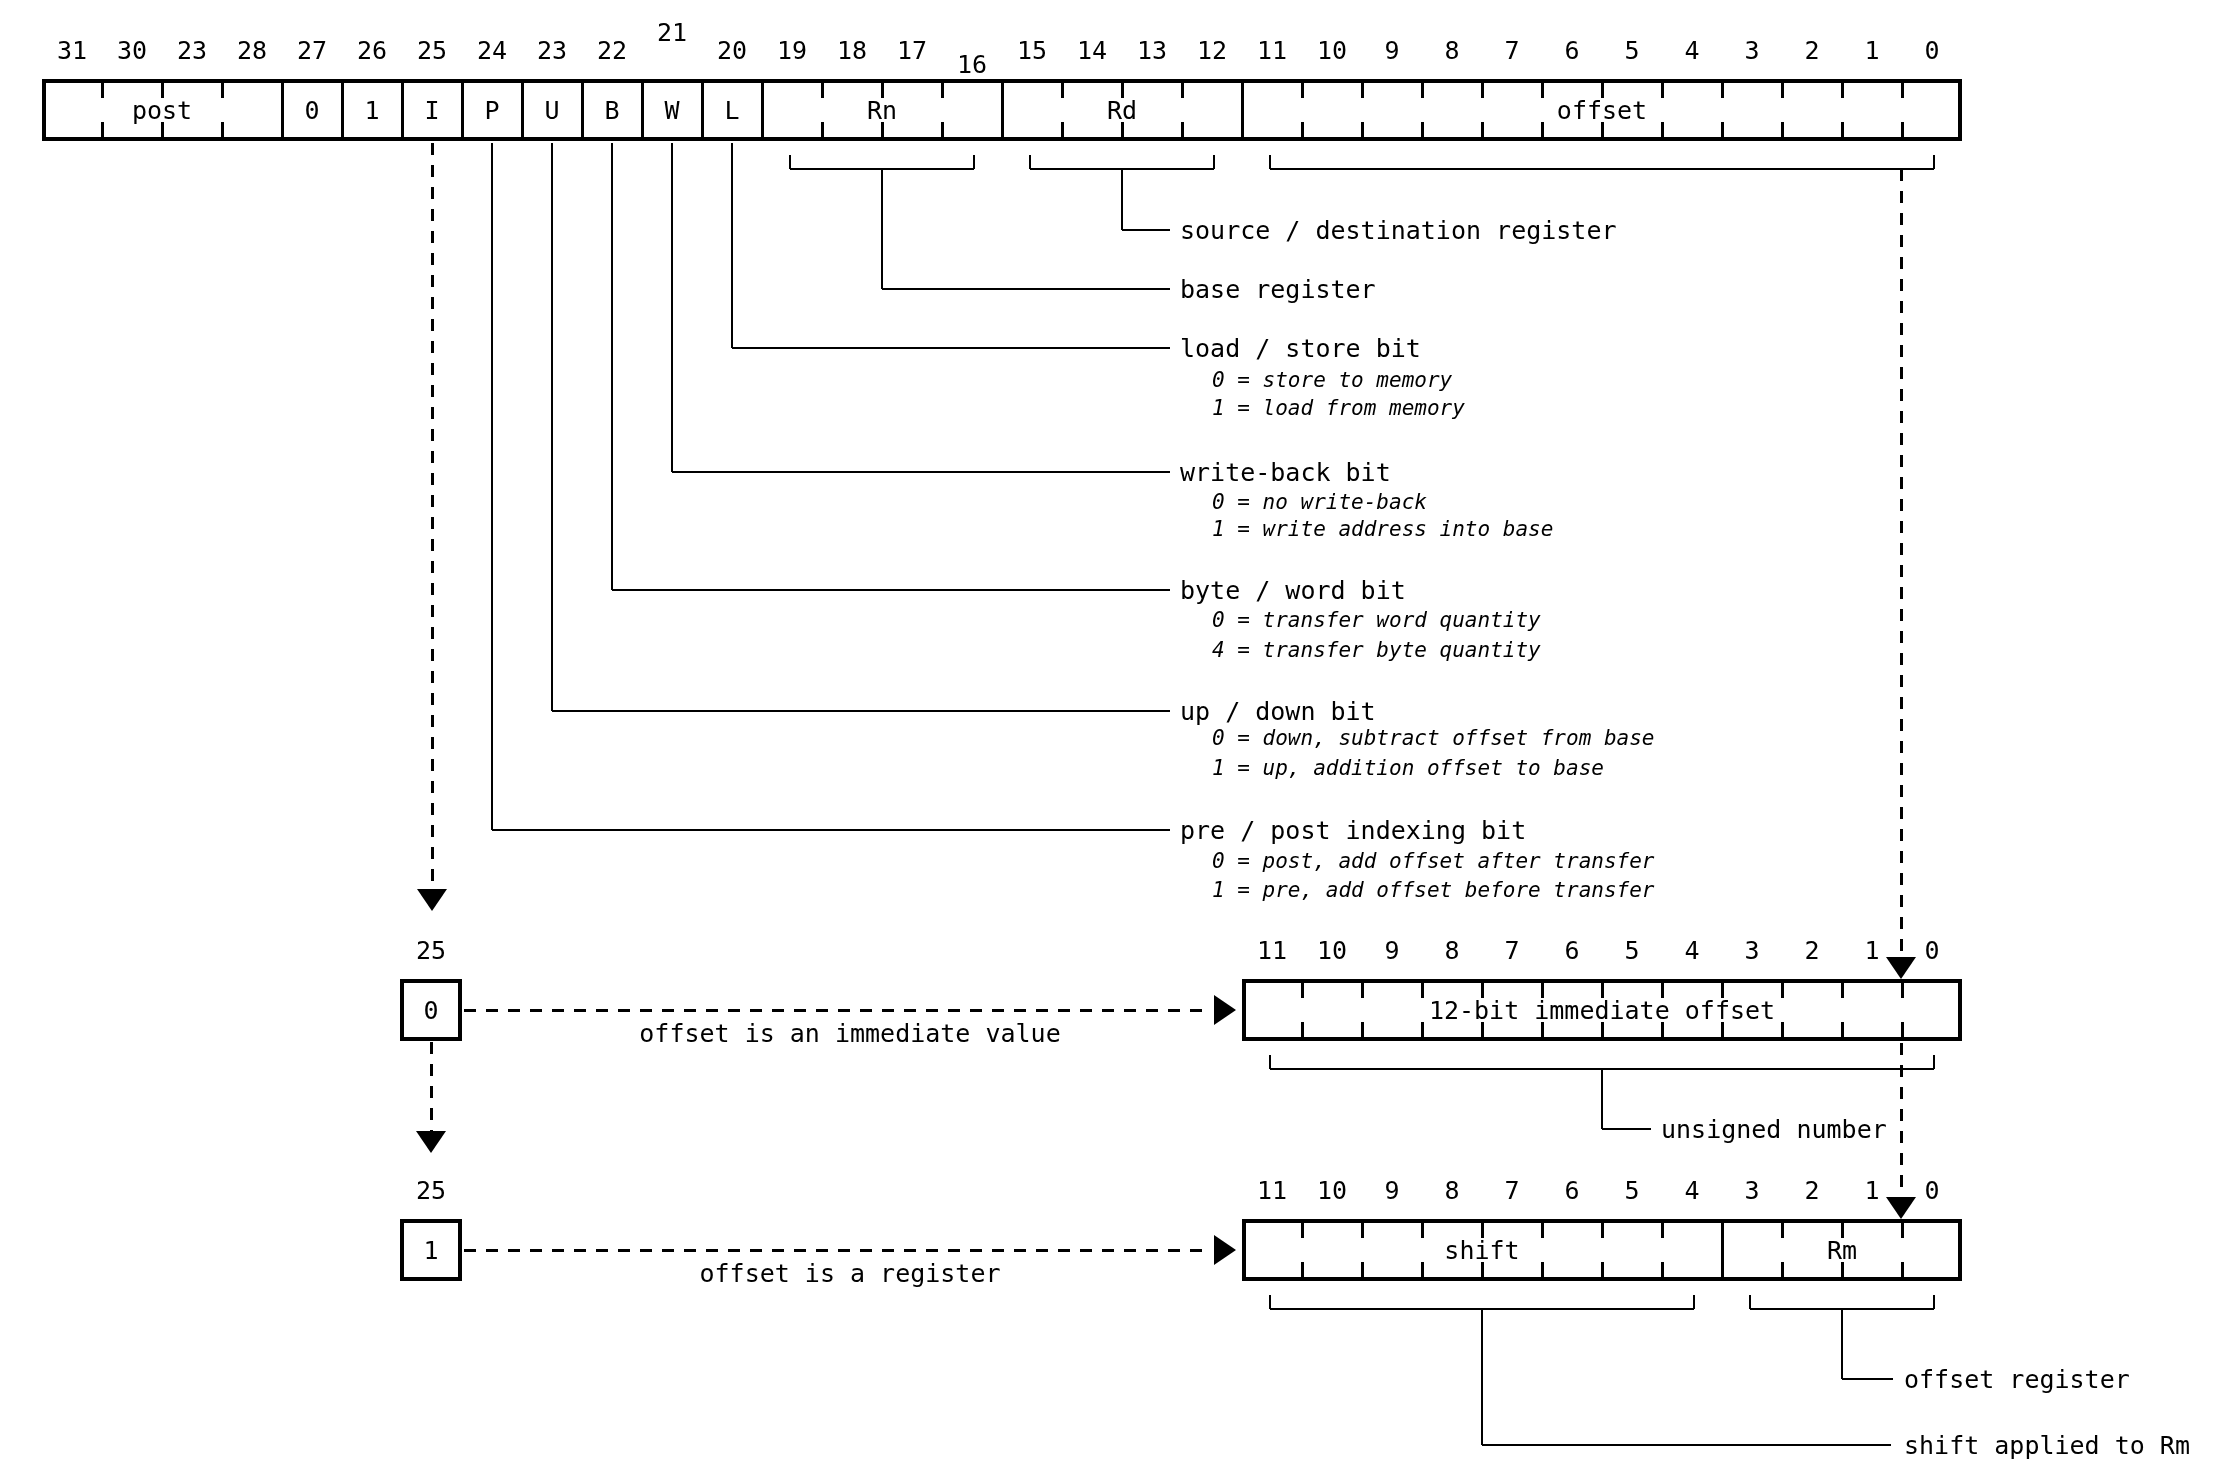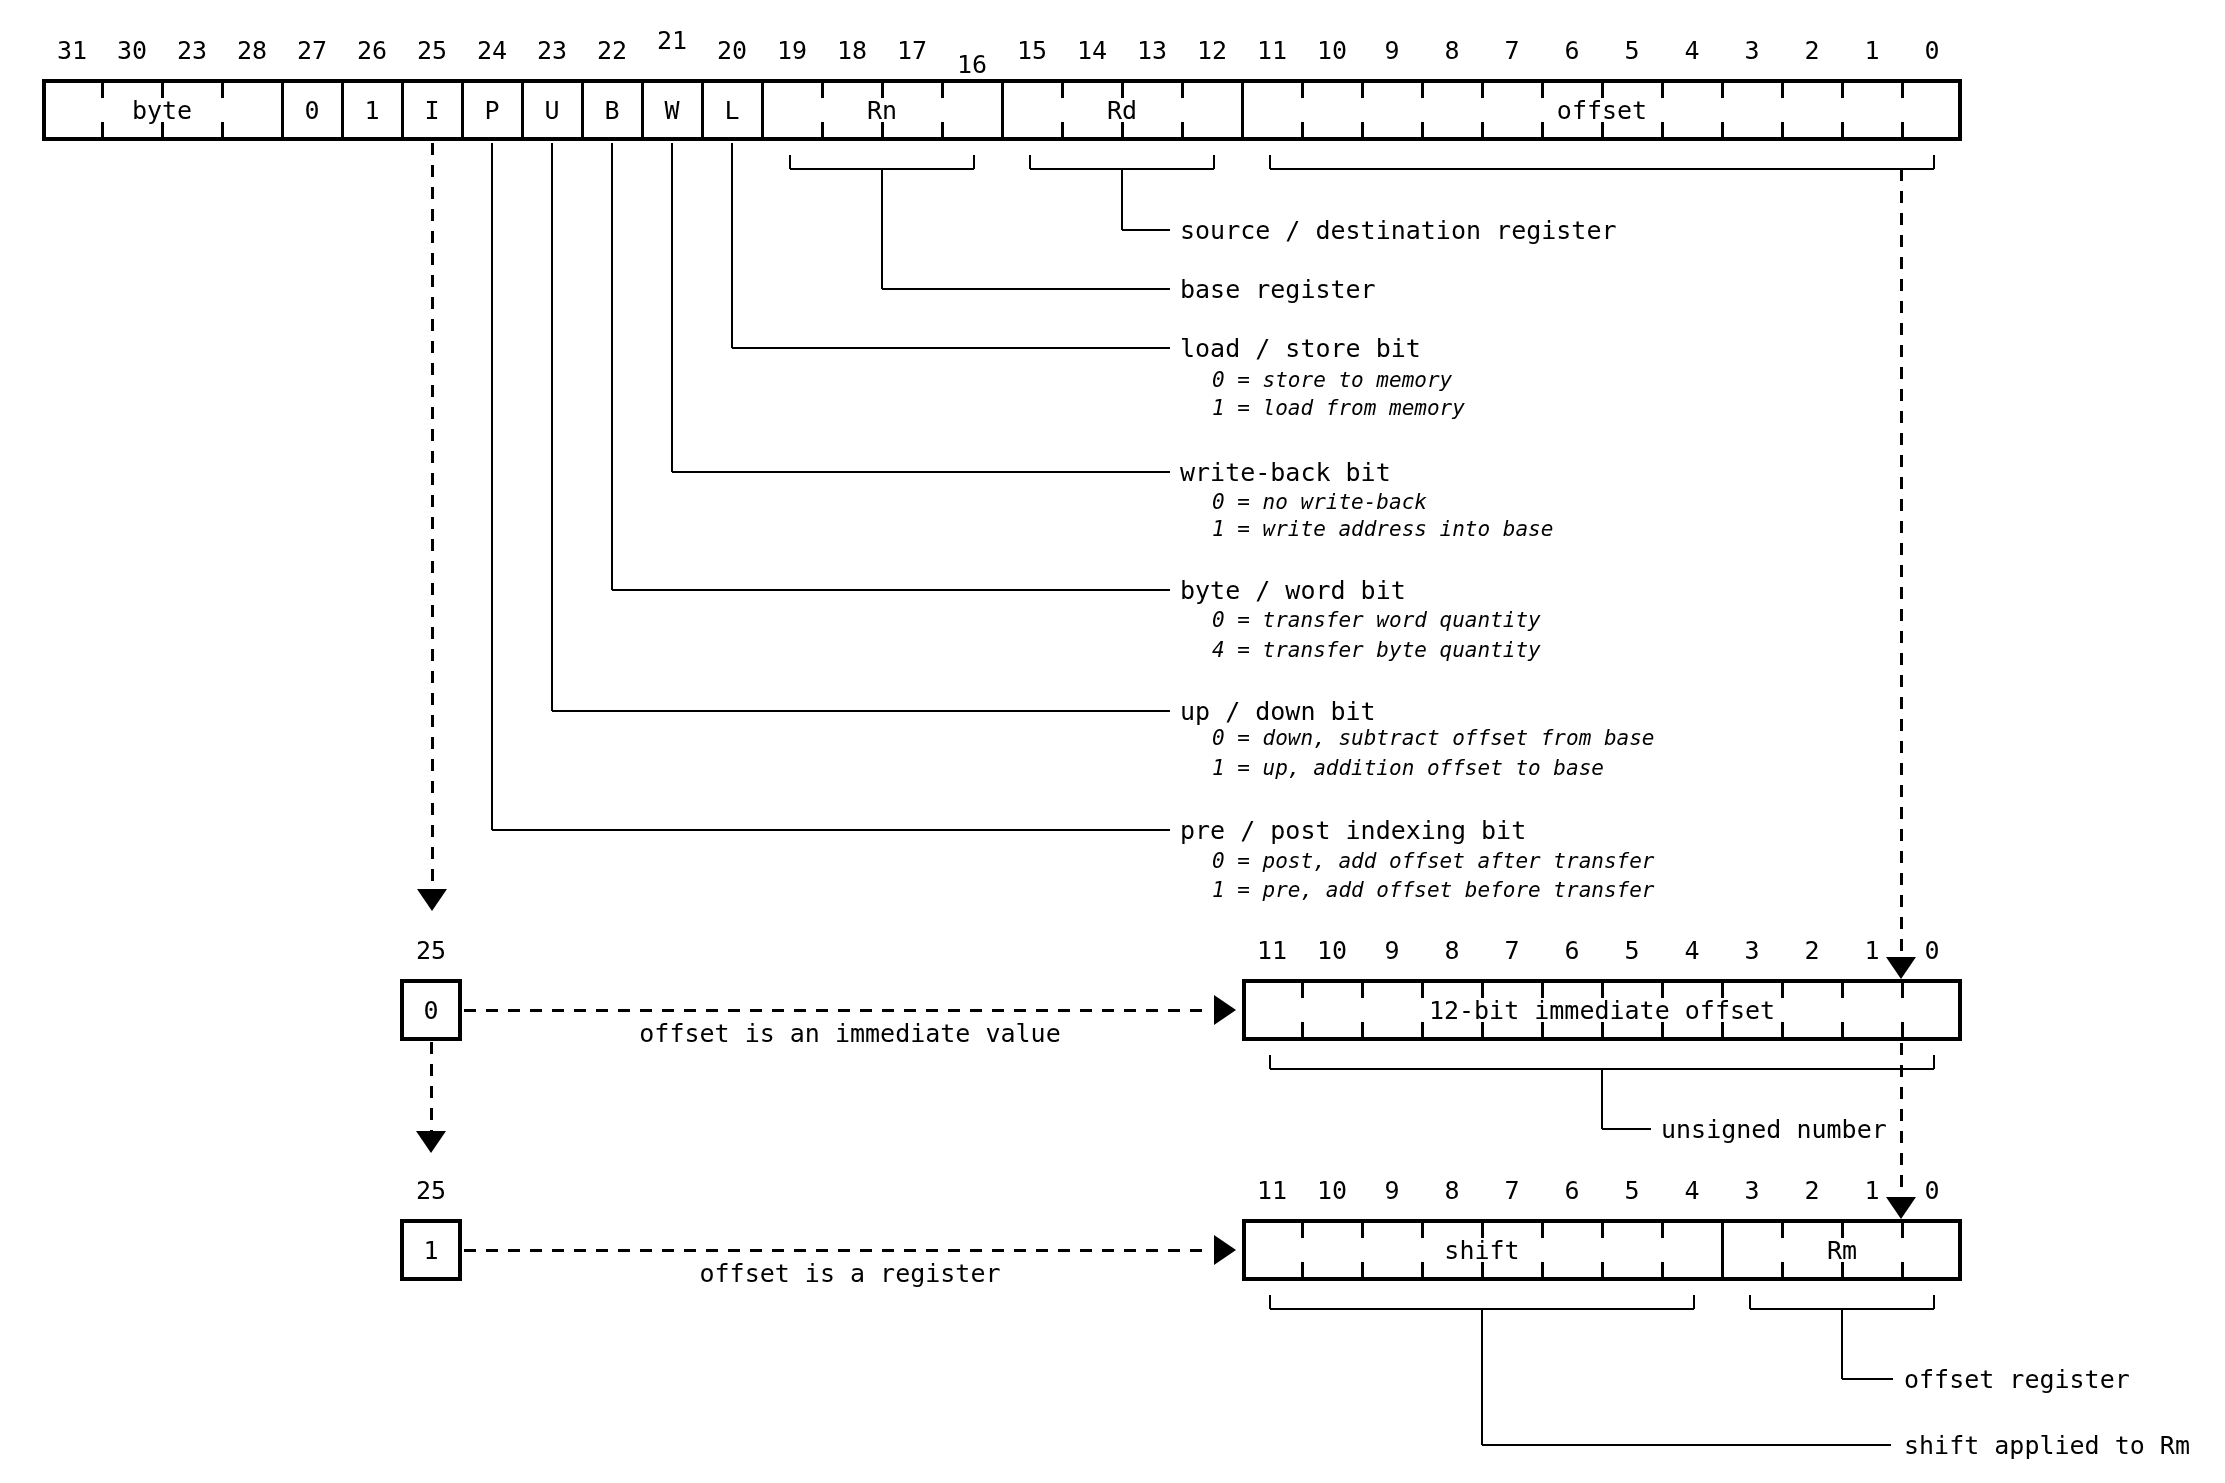--- a/index.html
+++ b/index.html
@@ -29,21 +29,21 @@
     <div class="txt" style="left: 72px; top: 50px;">31</div>
     <div class="txt" style="left: 132px; top: 50px;">30</div>
     <div class="txt" style="left: 192px; top: 50px;">23</div>
     <div class="txt" style="left: 252px; top: 50px;">28</div>
     <div class="txt" style="left: 312px; top: 50px;">27</div>
     <div class="txt" style="left: 372px; top: 50px;">26</div>
     <div class="txt" style="left: 432px; top: 50px;">25</div>
     <div class="txt" style="left: 492px; top: 50px;">24</div>
     <div class="txt" style="left: 552px; top: 50px;">23</div>
     <div class="txt" style="left: 612px; top: 50px;">22</div>
-    <div class="txt" style="left: 672px; top: 40px; text-align: right;">21</div>
+    <div class="txt" style="left: 672px; top: 32px; text-align: right;">21</div>
     <div class="txt" style="left: 732px; top: 50px;">20</div>
     <div class="txt" style="left: 792px; top: 50px;">19</div>
     <div class="txt" style="left: 852px; top: 50px;">18</div>
     <div class="txt" style="left: 912px; top: 50px;">17</div>
     <div class="txt" style="left: 972px; top: 64px;">16</div>
     <div class="txt" style="left: 1032px; top: 50px;">15</div>
     <div class="txt" style="left: 1092px; top: 50px;">14</div>
     <div class="txt" style="left: 1152px; top: 50px;">13</div>
     <div class="txt" style="left: 1212px; top: 50px;">12</div>
     <div class="txt" style="left: 1272px; top: 50px;">11</div>
@@ -57,21 +57,21 @@
     <div class="txt" style="left: 1752px; top: 50px;">3</div>
     <div class="txt" style="left: 1812px; top: 50px;">2</div>
     <div class="txt" style="left: 1872px; top: 50px;">1</div>
     <div class="txt" style="left: 1932px; top: 50px;">0</div>
     <div class="ln" style="left: 220.5px; top: 83px; width: 3px; height: 15px;"></div>
     <div class="ln" style="left: 220.5px; top: 122px; width: 3px; height: 15px;"></div>
     <div class="ln" style="left: 160.5px; top: 83px; width: 3px; height: 15px;"></div>
     <div class="ln" style="left: 160.5px; top: 122px; width: 3px; height: 15px;"></div>
     <div class="ln" style="left: 100.5px; top: 83px; width: 3px; height: 15px;"></div>
     <div class="ln" style="left: 100.5px; top: 122px; width: 3px; height: 15px;"></div>
-    <div class="txt" style="left: 162px; top: 110px;">byte</div>
+    <div class="txt" style="left: 162px; top: 110px;">post</div>
     <div class="ln" style="left: 280.5px; top: 83px; width: 3px; height: 54px;"></div>
     <div class="txt" style="left: 312px; top: 110px;">0</div>
     <div class="ln" style="left: 340.5px; top: 83px; width: 3px; height: 54px;"></div>
     <div class="txt" style="left: 372px; top: 110px;">1</div>
     <div class="ln" style="left: 400.5px; top: 83px; width: 3px; height: 54px;"></div>
     <div class="txt" style="left: 432px; top: 110px;">I</div>
     <div class="ln" style="left: 460.5px; top: 83px; width: 3px; height: 54px;"></div>
     <div class="txt" style="left: 492px; top: 110px;">P</div>
     <div class="ln" style="left: 520.5px; top: 83px; width: 3px; height: 54px;"></div>
     <div class="txt" style="left: 552px; top: 110px;">U</div>

